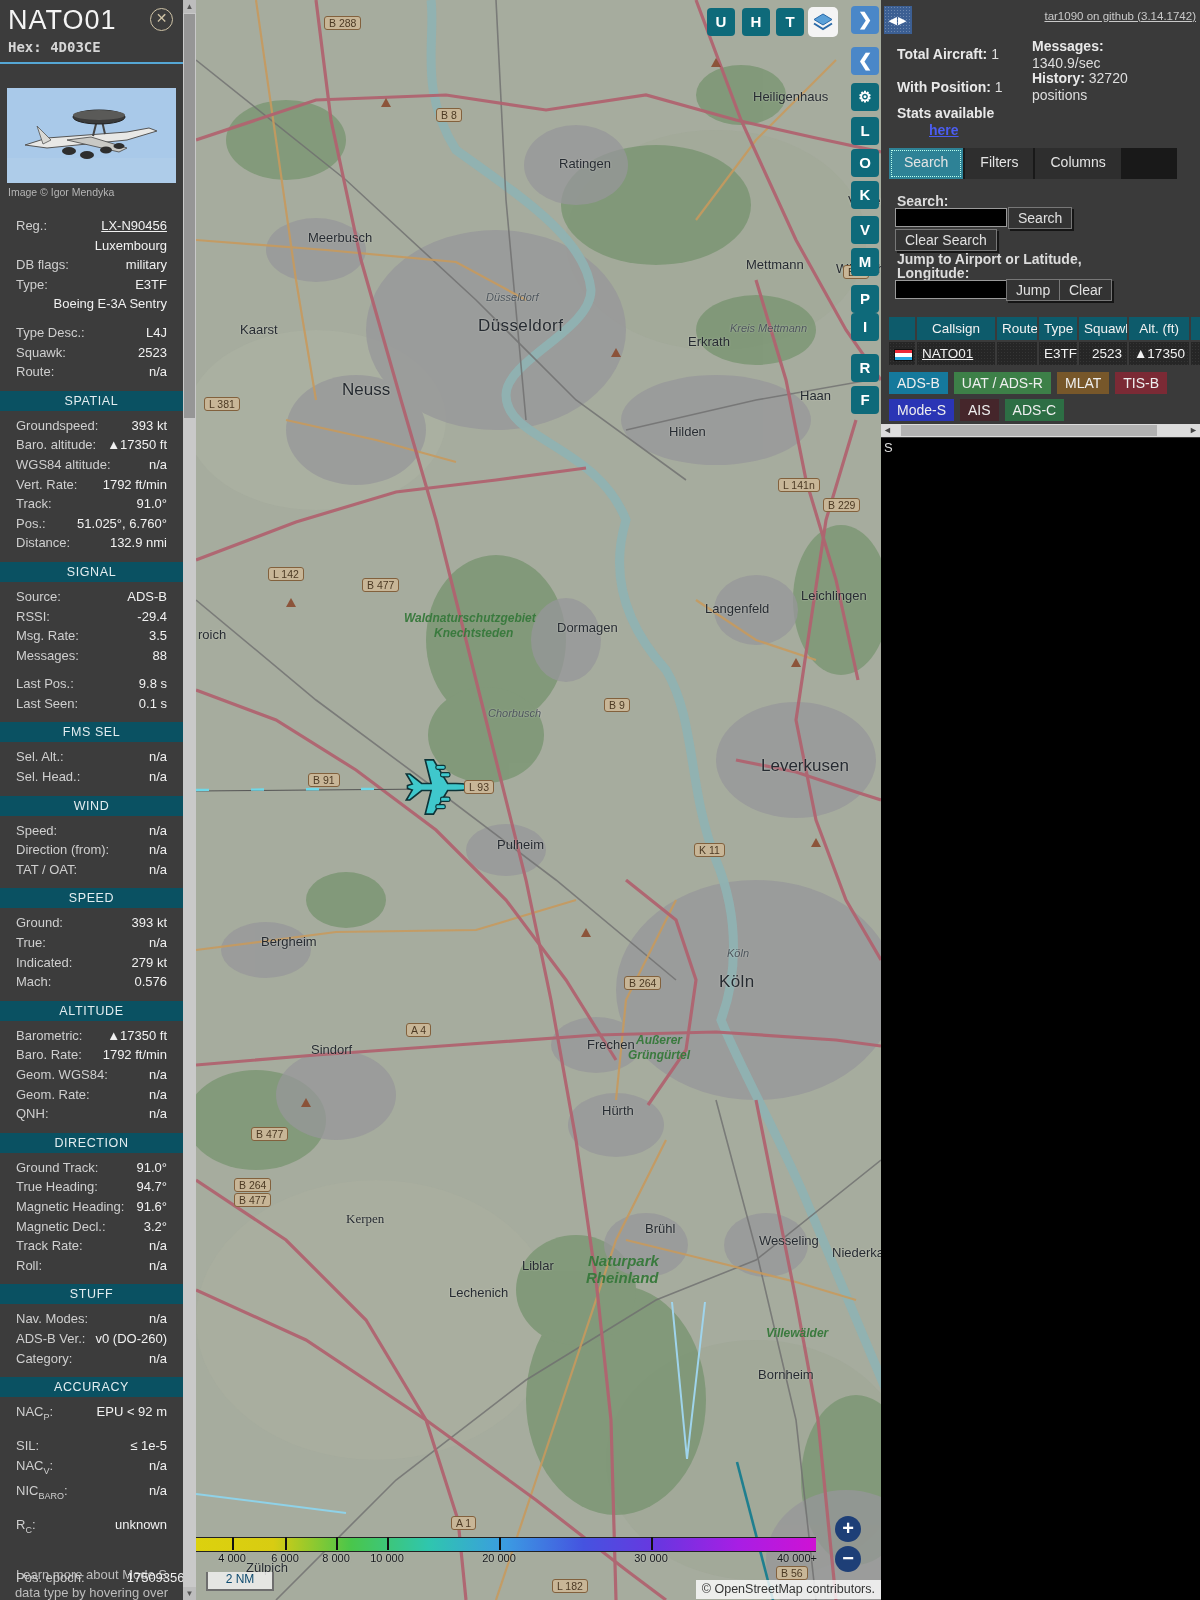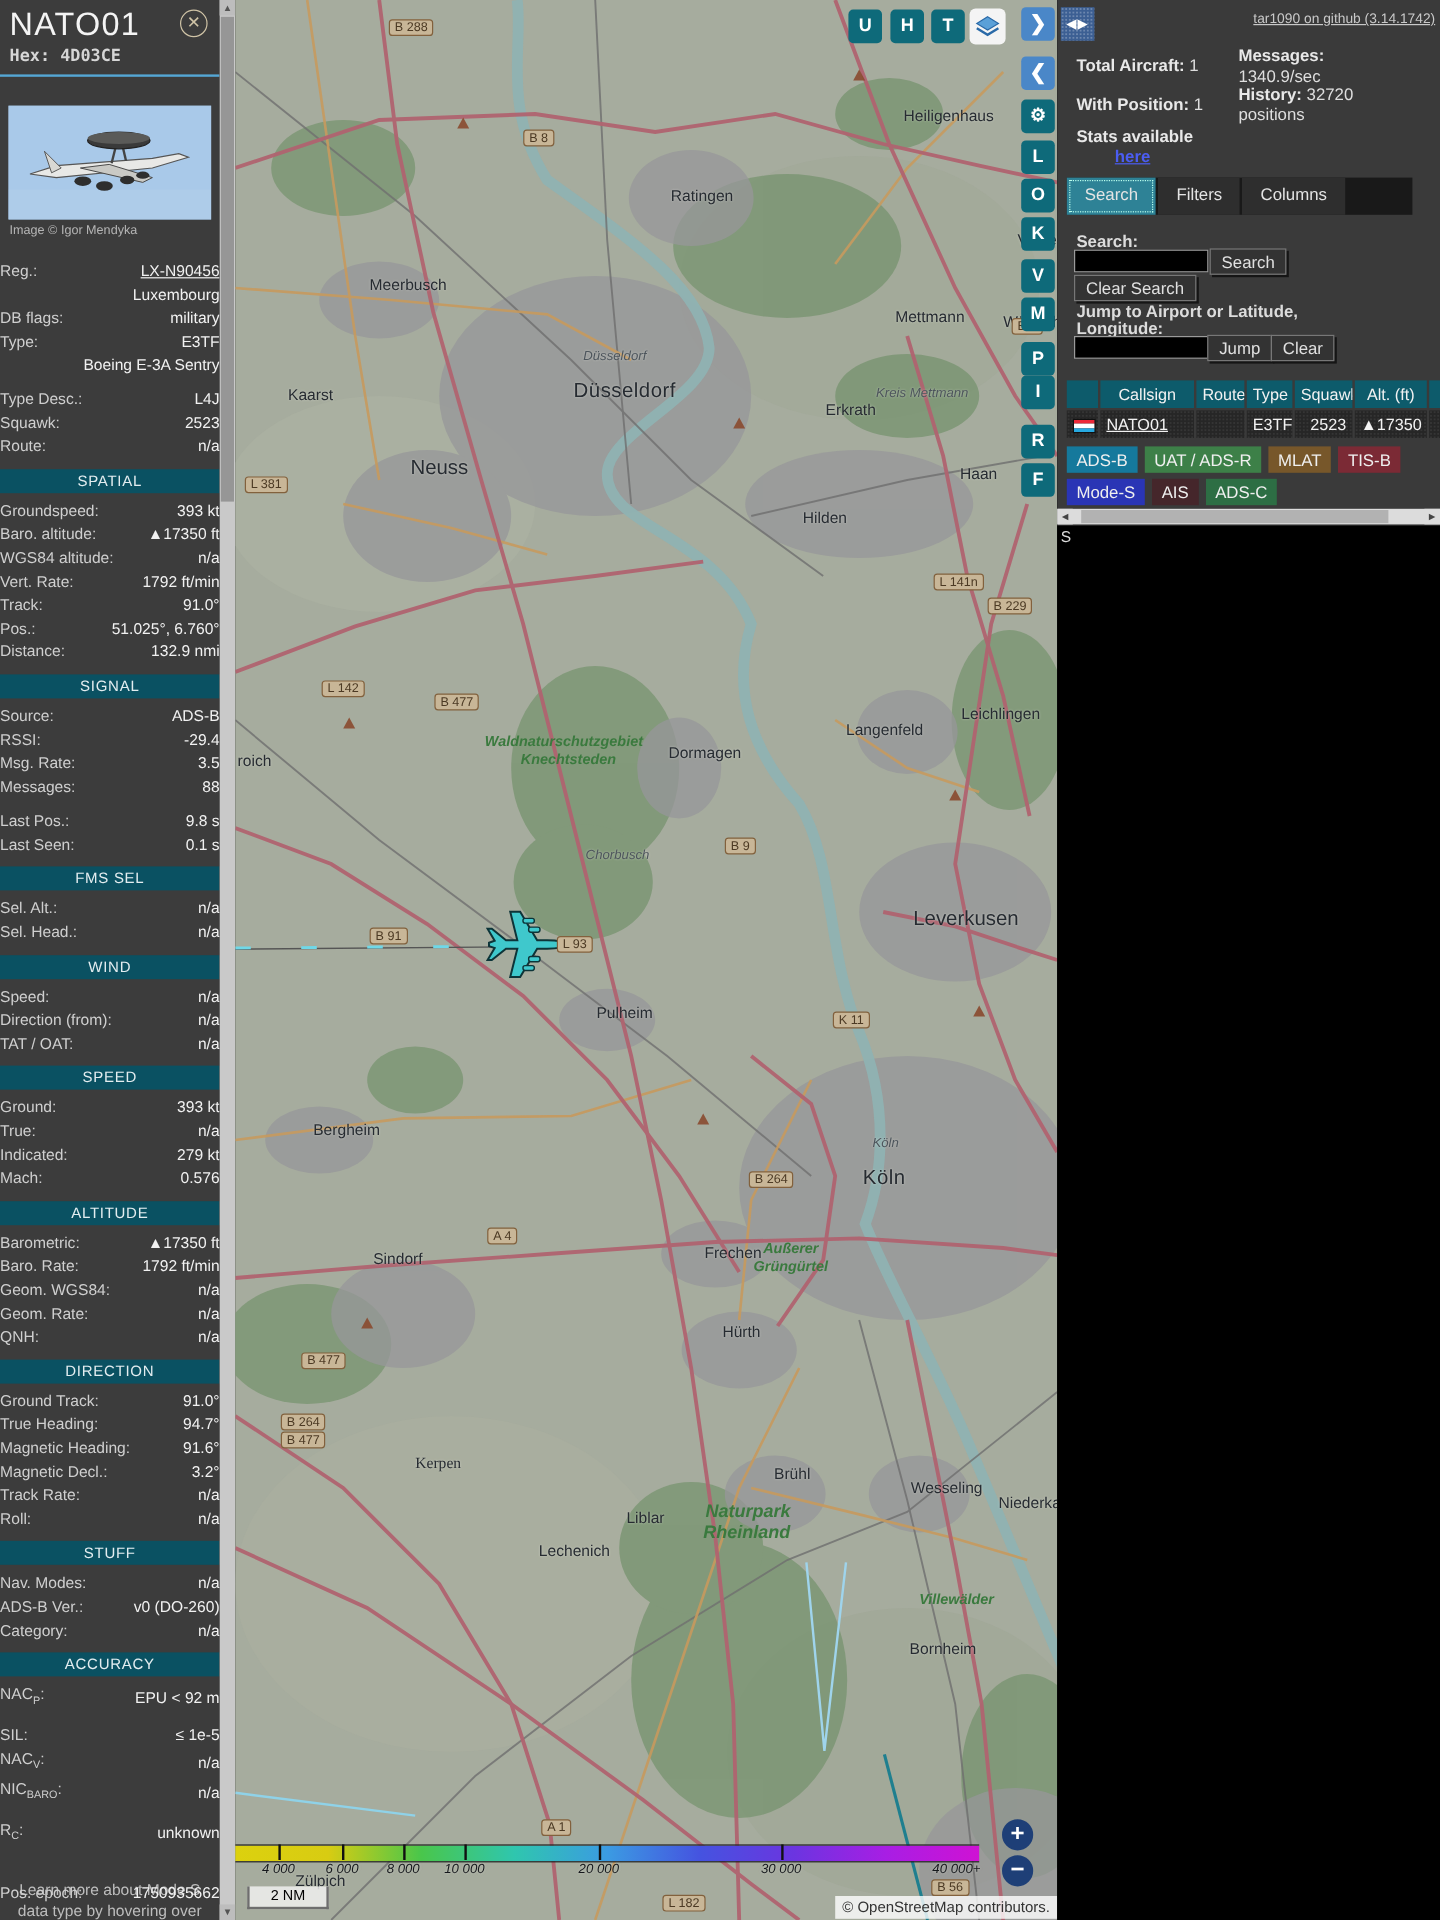--- a/index.html
+++ b/index.html
@@ -9,21 +9,21 @@
   
   #sidebar{position:absolute;left:0;top:0;width:183px;height:1600px;background:#3c3c3c;color:#e6e6e6;overflow:hidden;}
   #sb-title{font-size:27px;color:#f4f4f4;padding:5px 8px 0;letter-spacing:1px;}
   #sb-hexrow{font-family:"DejaVu Sans Mono",monospace;font-weight:bold;font-size:14px;color:#d6d6d6;padding:3px 8px 7px;}
   #sb-divider{height:2px;background:#55a7d5;}
   #sb-close{position:absolute;right:10px;top:8px;width:21px;height:21px;border:1.5px solid #cfc3a6;border-radius:50%;
     color:#cfc3a6;font-size:14px;line-height:19px;text-align:center;cursor:pointer;}
   #sb-photo{margin:24px 7px 0;height:95px;background:#a9c9e9;position:relative;overflow:hidden;}
   #sb-credit{font-size:10.5px;color:#b5b5b5;padding:3px 8px 0;}
   #sb-info{margin-top:18px;}
-  .srow{display:flex;justify-content:space-between;align-items:center;padding:1px 0;font-size:13px;line-height:17.6px;}
+  .srow{display:flex;justify-content:space-between;align-items:flex-start;padding:1px 16px;font-size:13px;line-height:17.6px;}
   .slbl{color:#cfcfcf;white-space:nowrap;}
   .slbl sub{font-size:9px;}
   .sval{color:#f1f1f1;text-align:right;}
   .linklike{text-decoration:underline;cursor:pointer;}
   .sec-hdr{background:#0a5162;color:#e3edf0;text-align:center;font-size:12.5px;letter-spacing:.6px;
     padding:3px 0;margin:9px 0 5px;}
   #sb-footnote{color:#bdbdbd;font-size:13px;text-align:center;padding:26px 10px 0;line-height:18px;}
   #sb-epoch{position:absolute;left:0;bottom:12px;width:183px;}
   
   #sb-scroll{position:absolute;left:183px;top:0;width:13px;height:1600px;background:#c9c9c9;}
@@ -44,23 +44,23 @@
   .badge{position:absolute;transform:translate(0,-50%);background:#c9b family;background:#c8b697;border:1px solid #82613d;
     color:#4c3a24;font-size:10.5px;padding:0 4px;border-radius:3px;white-space:nowrap;}
   .mapbtn{position:absolute;width:28px;height:28px;background:#0e6a7a;color:#fff;border-radius:4px;
     font-size:15px;font-weight:bold;text-align:center;line-height:28px;cursor:pointer;}
   .mapbtn.blue{background:#4a87c8;font-size:17px;}
   #layersbtn{position:absolute;width:30px;height:30px;background:#f4f4f4;border-radius:5px;cursor:pointer;
     display:flex;align-items:center;justify-content:center;}
   #colorbar{position:absolute;left:0;top:1537px;width:620px;height:13px;border-top:1px solid #222;border-bottom:1px solid #222;}
   .cbtick{position:absolute;top:1537px;width:2px;height:13px;background:#111;}
   .cblab{position:absolute;top:1552px;transform:translateX(-50%);font-size:11px;color:#15181c;white-space:nowrap;
-    text-shadow:0 0 2px rgba(235,235,228,.5);font-style:italic;}
+    text-shadow:0 0 2px rgba(235,235,228,.5);}
   #scalebox{position:absolute;left:10px;top:1572px;width:64px;height:17px;background:rgba(240,240,238,.85);
-    border:2px solid #6e6e6e;border-top:none;font-size:12px;color:#000000;text-align:center;line-height:15px;}
+    border:2px solid #6e6e6e;border-top:none;font-size:12px;color:#0c4a6e;text-align:center;line-height:15px;}
   .zoombtn{position:absolute;width:26px;height:26px;border-radius:50%;background:#1e3f77;color:#fff;
     font-size:20px;font-weight:bold;text-align:center;line-height:24px;cursor:pointer;}
   #attribution{position:absolute;right:0;top:1580px;background:rgba(255,255,255,.8);color:#333;
     font-size:12.5px;padding:2px 6px 3px;white-space:nowrap;}
   #attribution .oslink{color:#333;text-decoration:none;}
 
   
   #panel{position:absolute;left:881px;top:0;width:319px;height:1600px;background:#000;color:#e2e2e2;}
   #panel-top{position:absolute;left:0;top:0;width:319px;height:438px;background:#3a3a3a;overflow:hidden;}
   #toggle-btn{position:absolute;left:3px;top:6px;width:28px;height:28px;background:#3c5f93;

